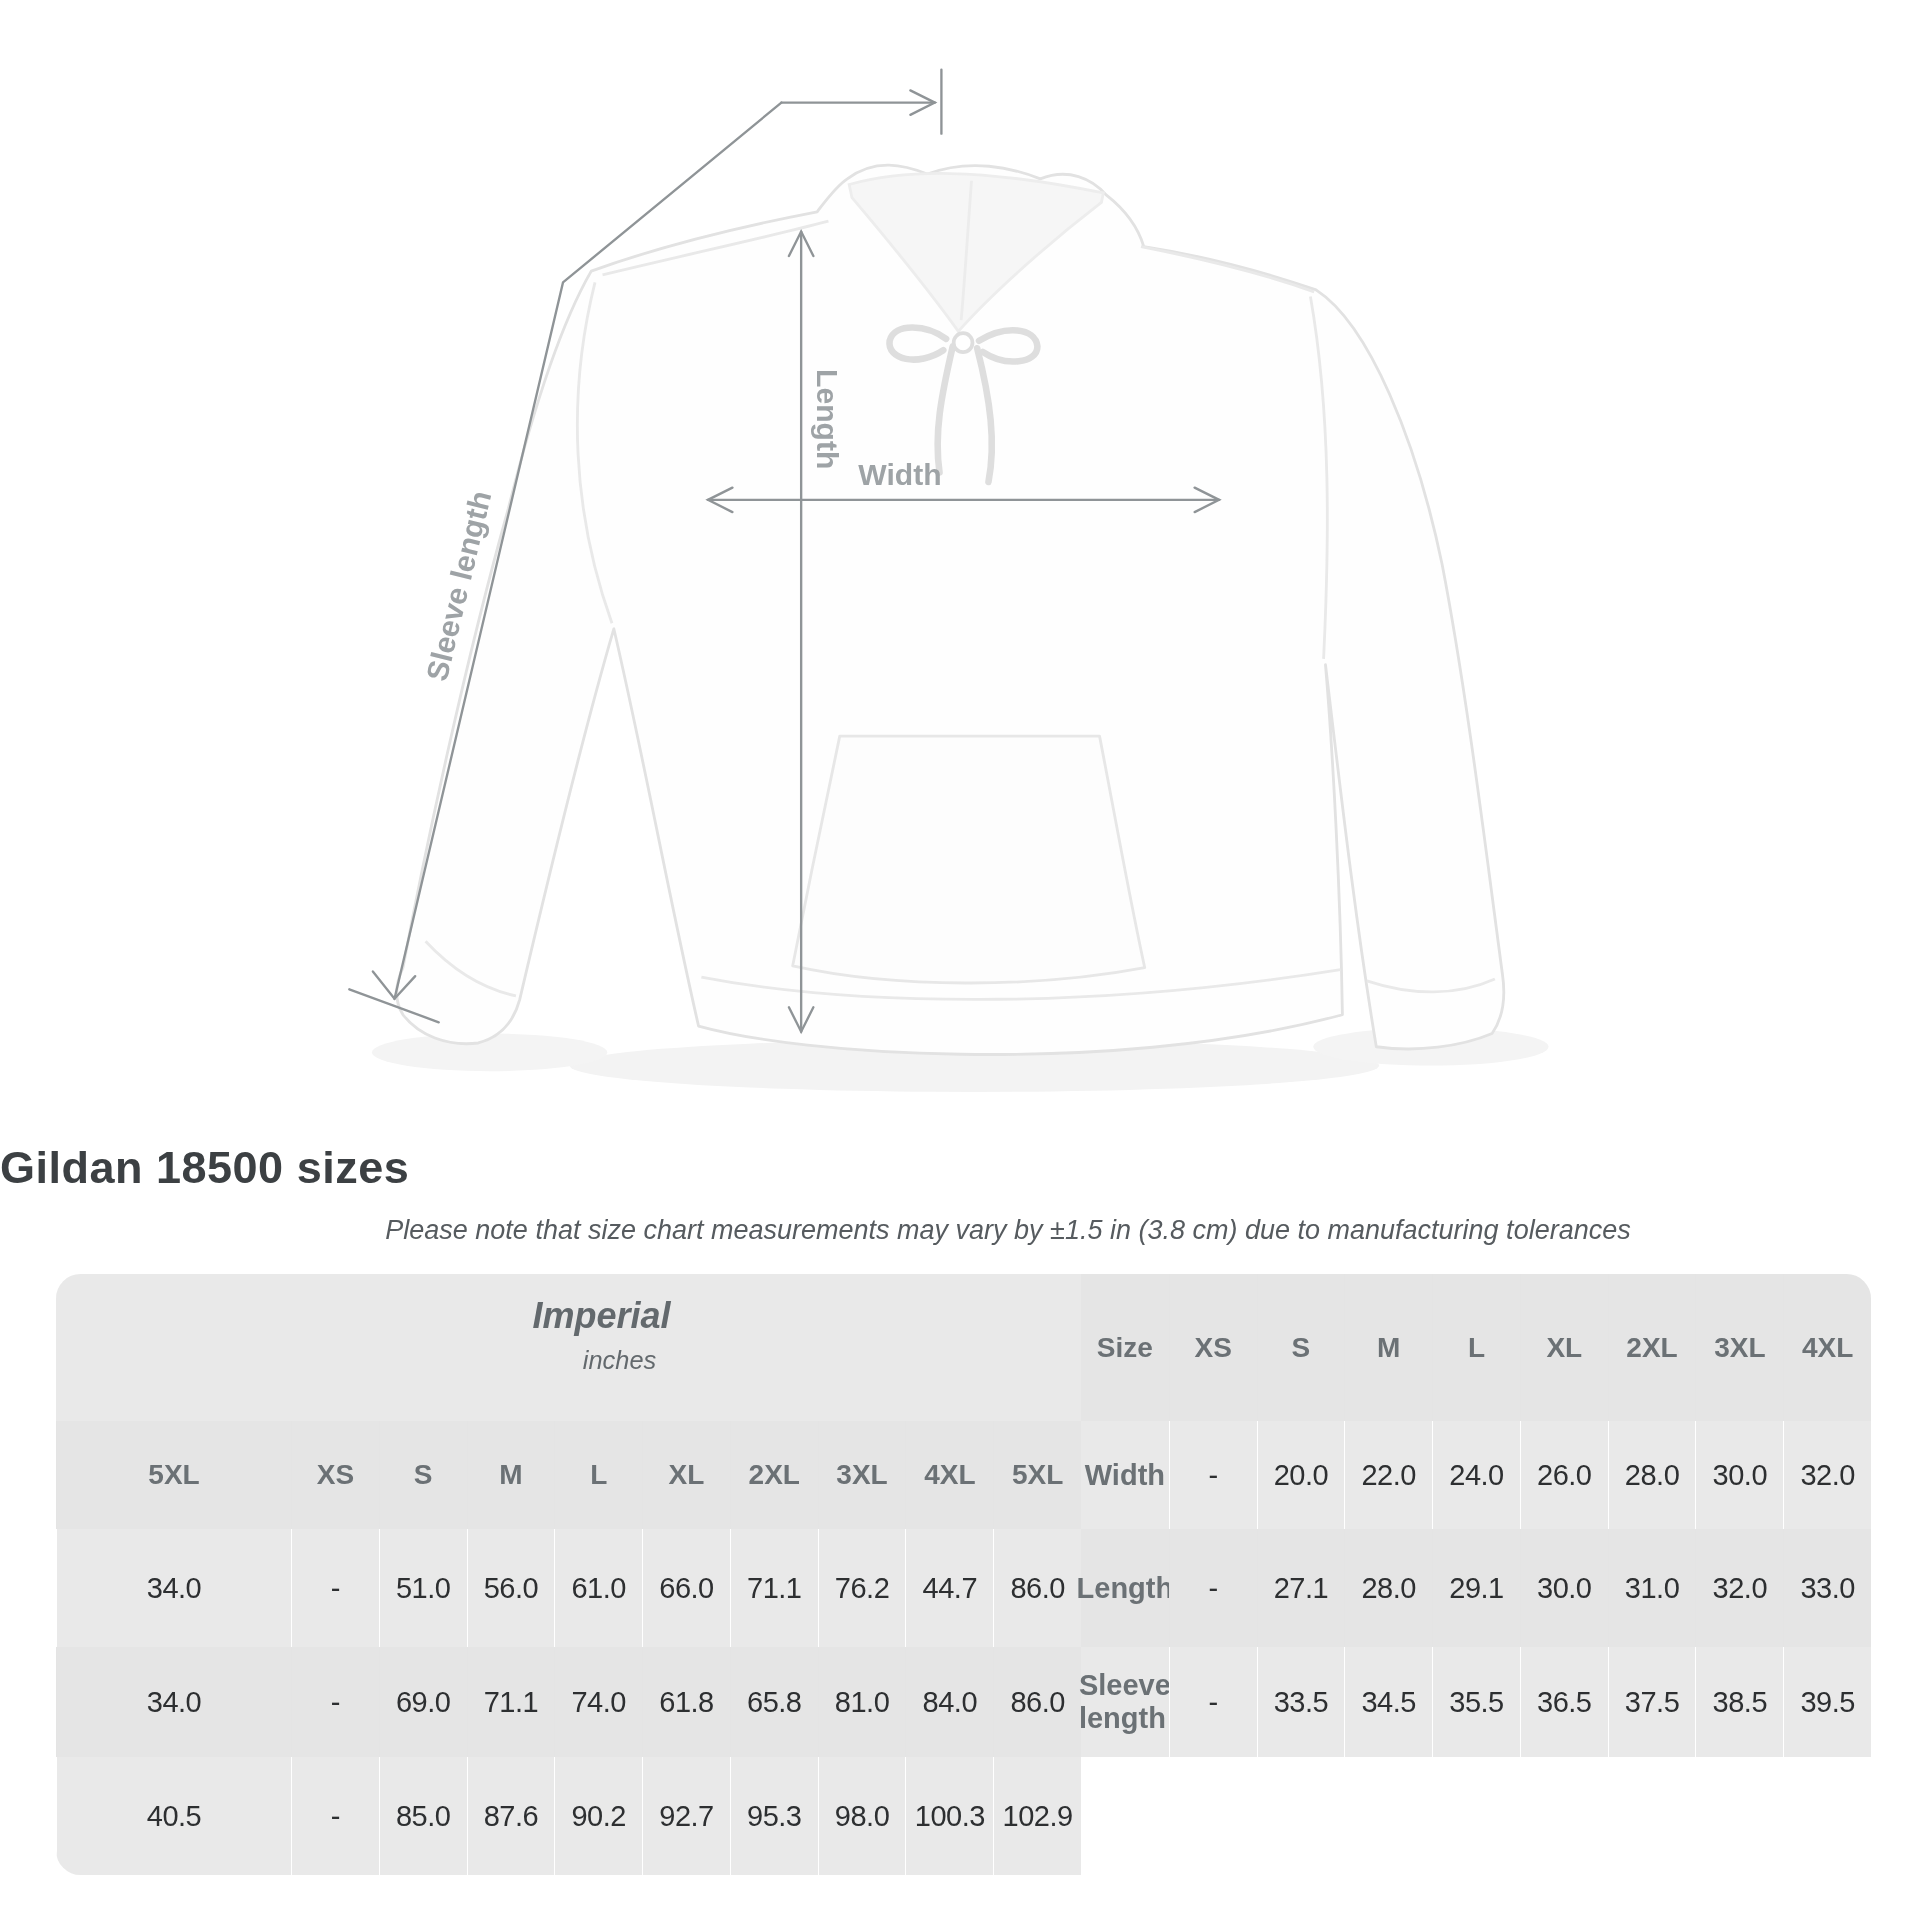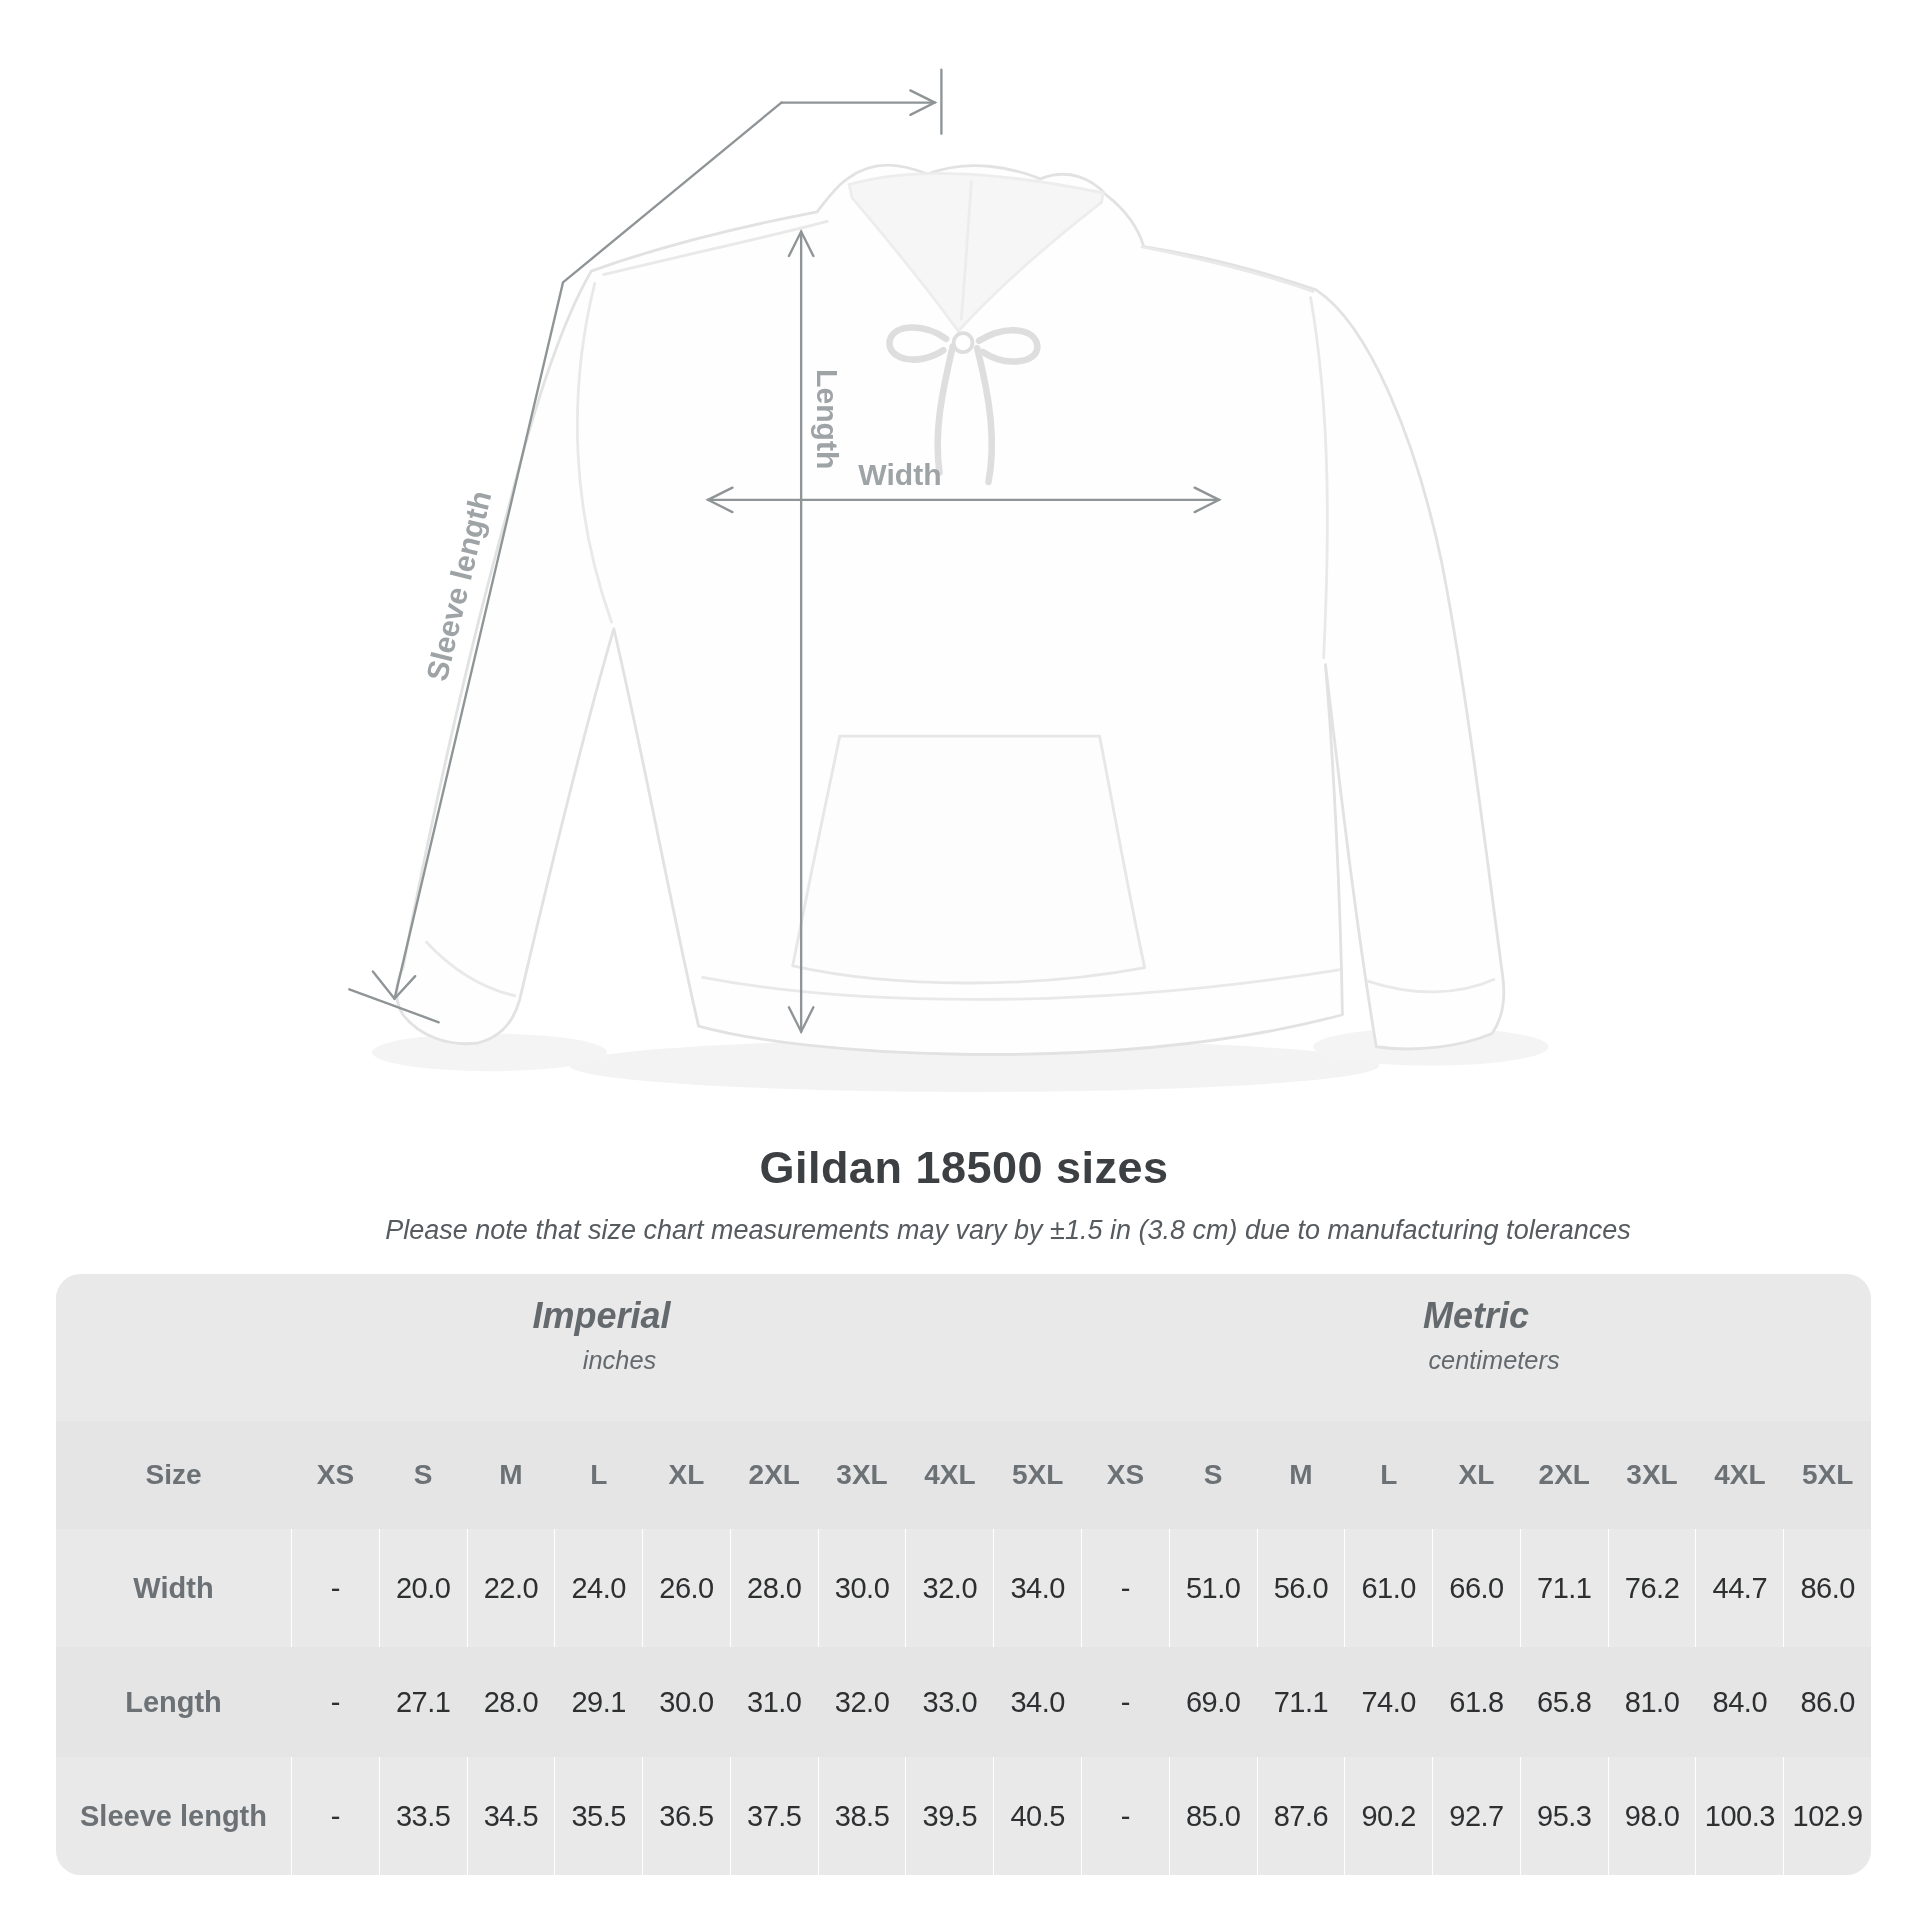--- a/index.html
+++ b/index.html
@@ -1,20 +1,20 @@
 <!DOCTYPE html>
 <html style="font-size:15px"><head>
 <meta charset="utf-8">
 <style>
   html,body{margin:0;padding:0;background:#fff;}
   .page{position:relative;width:1928px;height:1928px;background:#ffffff;overflow:hidden;
         font-family:"Liberation Sans",sans-serif;}
   svg{display:block;}
 
-  .title{position:absolute;top:1142px;left:0;width:1928px;text-align:center;
+  .title{position:absolute;top:1142px;left:0;width:1928px;text-align:left;
          font-size:45px;font-weight:bold;color:#3c4043;letter-spacing:0.5px;}
   .subtitle{position:absolute;top:1215px;left:0;width:1928px;text-align:center;
             font-size:27px;font-style:italic;color:#565b5f;padding-left:44px;}
 
   .tbl{position:absolute;left:56px;top:1274px;width:1815px;height:601px;
        border-radius:24.5px;overflow:hidden;display:grid;
        grid-template-columns:235px repeat(18,1fr);
        grid-template-rows:147px 108px 118px 110px 118px;}
   .band{background:#e9e9e9;display:flex;flex-direction:column;align-items:center;
         justify-content:flex-start;padding-top:21px;gap:8.5px;box-sizing:border-box;}
@@ -131,24 +131,20 @@
 
   <div class="title">Gildan 18500 sizes</div>
   <div class="subtitle">Please note that size chart measurements may vary by ±1.5 in (3.8 cm) due to manufacturing tolerances</div>
 
   <div class="tbl">
 
     <div class="band band-imp">
       <div class="band-main">Imperial</div>
       <div class="band-sub">inches</div>
     </div>
-    <div class="band band-met">
-      <div class="band-main">Metric</div>
-      <div class="band-sub">centimeters</div>
-    </div>
 
     <div class="cell w hd">Size</div>
     <div class="cell w sep hd">XS</div>
     <div class="cell w sep hd">S</div>
     <div class="cell w sep hd">M</div>
     <div class="cell w sep hd">L</div>
     <div class="cell w sep hd">XL</div>
     <div class="cell w sep hd">2XL</div>
     <div class="cell w sep hd">3XL</div>
     <div class="cell w sep hd">4XL</div>

